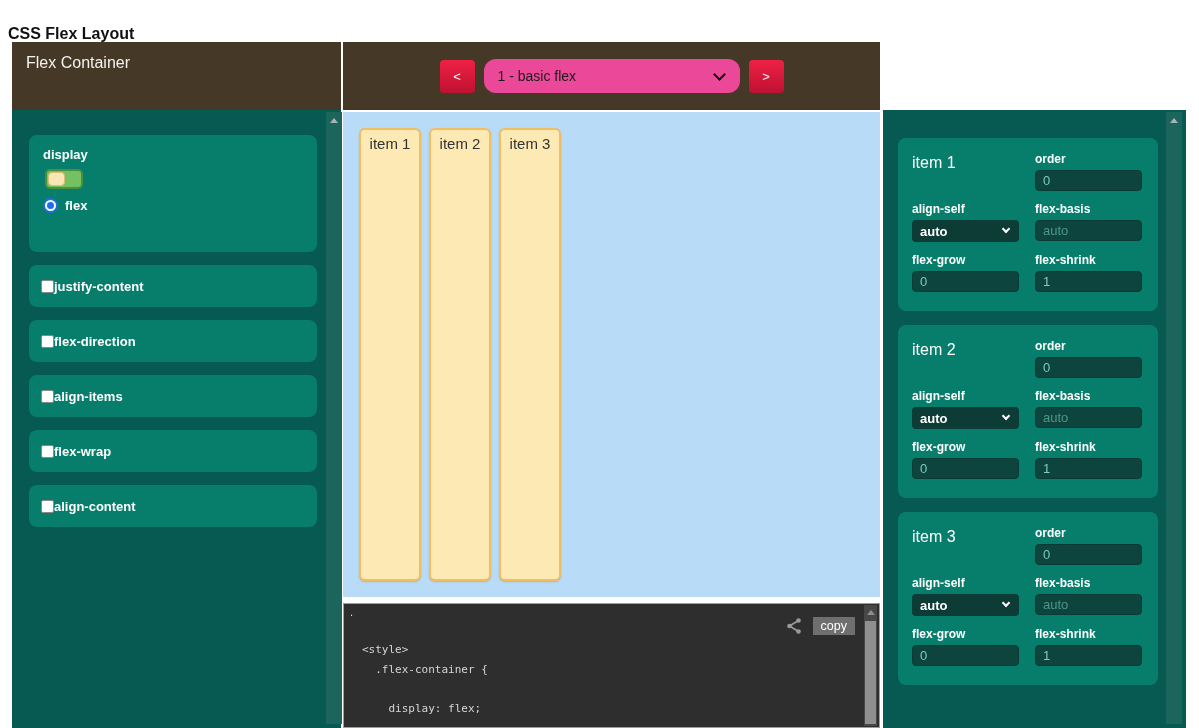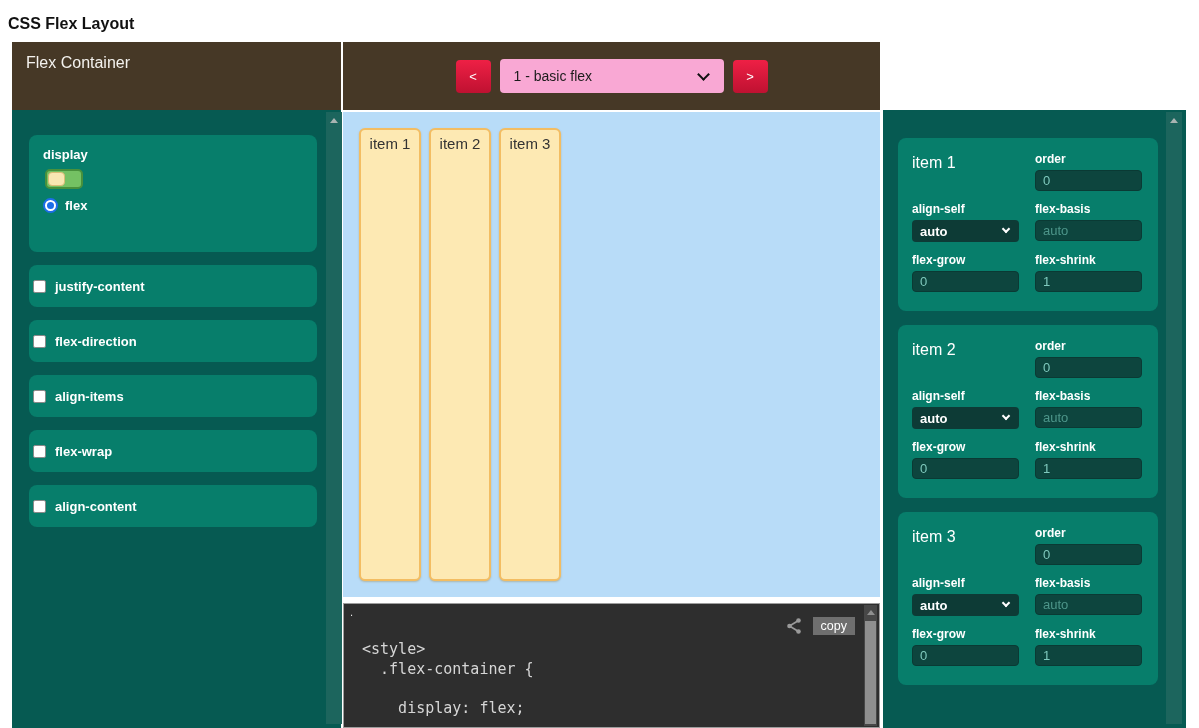--- a/index.html
+++ b/index.html
@@ -1,20 +1,20 @@
 <!DOCTYPE html>
 <html><head>
 <meta charset="utf-8">
 <style>
   * { margin:0; padding:0; box-sizing:border-box; }
   html,body { width:1199px; height:728px; background:#ffffff; overflow:hidden;
               font-family:"Liberation Sans", sans-serif; }
   .page { position:relative; width:1199px; height:728px; }
 
-  .page-title { position:absolute; left:8px; top:15px; font-size:16px; font-weight:bold; color:#111; }
+  .page-title { position:absolute; left:8px; top:25px; font-size:16px; font-weight:bold; color:#111; }
 
   .panel { position:absolute; top:42px; height:686px; }
   .panel-left  { left:12px;   width:329px; }
   .panel-mid   { left:343px; width:537px; }
   .panel-right { left:883px; width:303px; }
 
   .hdr { background:#463826; color:#f4f2ee; height:68px; font-size:16px; padding:12px 14px; position:relative; }
 
   
   .body-teal { position:absolute; left:0; right:0; top:68px; bottom:0; background:#065a52; }
@@ -25,48 +25,48 @@
   .opt-label, .disp-label { color:#fff; font-weight:bold; font-size:13px; }
   .toggle { width:38px; height:20px; background:#74c163; border:2px solid #49913c; border-radius:5px;
             margin:7px 0 9px 2px; position:relative; }
   .toggle-knob { position:absolute; left:1px; top:1px; width:17px; height:14px; background:#f8e7b2;
                  border:1px solid #d9bc76; border-radius:4px; }
   .radio-row { display:flex; align-items:center; gap:7px; }
   .radio { width:15px; height:15px; border-radius:50%; background:#fff; border:2px solid #1d6ee8;
            display:flex; align-items:center; justify-content:center; }
   .radio-dot { width:7px; height:7px; border-radius:50%; background:#1d6ee8; }
   .radio-label { color:#fff; font-weight:700; font-size:13px; }
-  .opt-card { height:42px; display:flex; align-items:center; gap:9px; padding:0 4px; }
+  .opt-card { height:42px; display:flex; align-items:center; padding:0 12px; }
   .checkbox { width:13px; height:13px; background:#fff; border:1px solid #8a8a8a; border-radius:2px; flex:0 0 auto; }
 
   
   .teal-scroll { position:absolute; top:2px; bottom:4px; width:16px; background:#1c655d; }
   .panel-left  .teal-scroll { right:-1px; left:auto; }
   .panel-right .teal-scroll { right:4px; }
   .scroll-up-arrow { width:0; height:0; border-left:4px solid transparent; border-right:4px solid transparent;
                      border-bottom:5px solid #a9b4b2; margin:6px auto 0 auto; }
 
   
   .mid-hdr { display:flex; align-items:center; justify-content:center; gap:9px; padding:0; }
   .nav-btn { width:35px; height:33px; border:none; border-radius:4px; color:#fff; font-size:13px;
              background:linear-gradient(180deg,#ee2045,#bf1131); cursor:pointer; }
-  .example-select { width:224px; height:34px; background:#f9a8d4; border-radius:4px; position:relative;
+  .example-select { width:256px; height:34px; background:#ec4899; border-radius:12px; position:relative;
                     display:flex; align-items:center; padding-left:14px; font-size:14px; color:#1c1c1c; }
   .chev-dark { position:absolute; right:16px; top:11px; width:9px; height:9px;
                border-right:2.5px solid #101010; border-bottom:2.5px solid #101010; transform:rotate(45deg); }
 
   .canvas { position:absolute; left:0; right:0; top:70px; height:485px; background:#b8dcf8;
             padding:16px; display:flex; align-items:stretch; }
   .flex-item { width:62px; margin-right:8px; background:#fde9b3; border:2px solid #f3bd62; border-radius:6px;
                font-size:15px; color:#333; text-align:center; padding-top:5px;
                box-shadow:0 1px 2px rgba(150,110,30,.35); }
 
   .code-panel { position:absolute; left:0; right:0; top:561px; height:125px; background:#2e2e2e;
                 border:1px solid #9d9d9d; overflow:hidden; }
-  .code-lines { padding:36px 0 0 18px; font-family:"DejaVu Sans Mono", monospace; font-size:15px;
+  .code-lines { padding:36px 0 0 18px; font-family:"DejaVu Sans Mono", monospace; font-size:11px;
                 line-height:19.5px; color:#d6d6d6; }
   .code-line { white-space:pre; min-height:19.5px; }
   .stray-dot { position:absolute; left:6px; top:2px; color:#e8e8e8; font-size:11px; }
   .code-tools { position:absolute; top:13px; right:24px; display:flex; align-items:center; gap:10px; }
   .copy-btn { background:#6f6f6f; color:#fff; border:none; font-size:12.5px; padding:2px 8px; cursor:pointer; }
   .code-scroll { position:absolute; right:2px; top:1px; bottom:1px; width:13px; background:#474747; }
   .code-scroll .scroll-up-arrow { border-bottom-color:#8f8f8f; margin-top:5px; }
   .code-thumb { position:absolute; left:1px; right:1px; top:16px; bottom:2px; background:#8f8f8f; }
 
   

